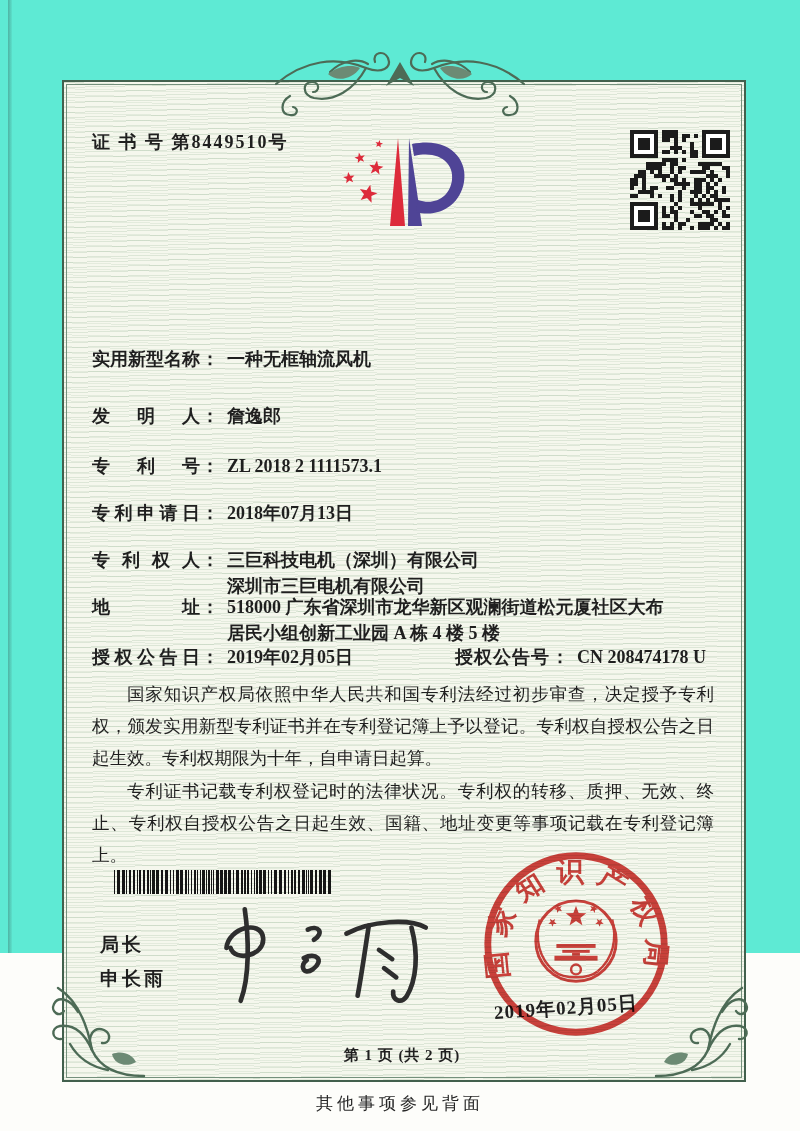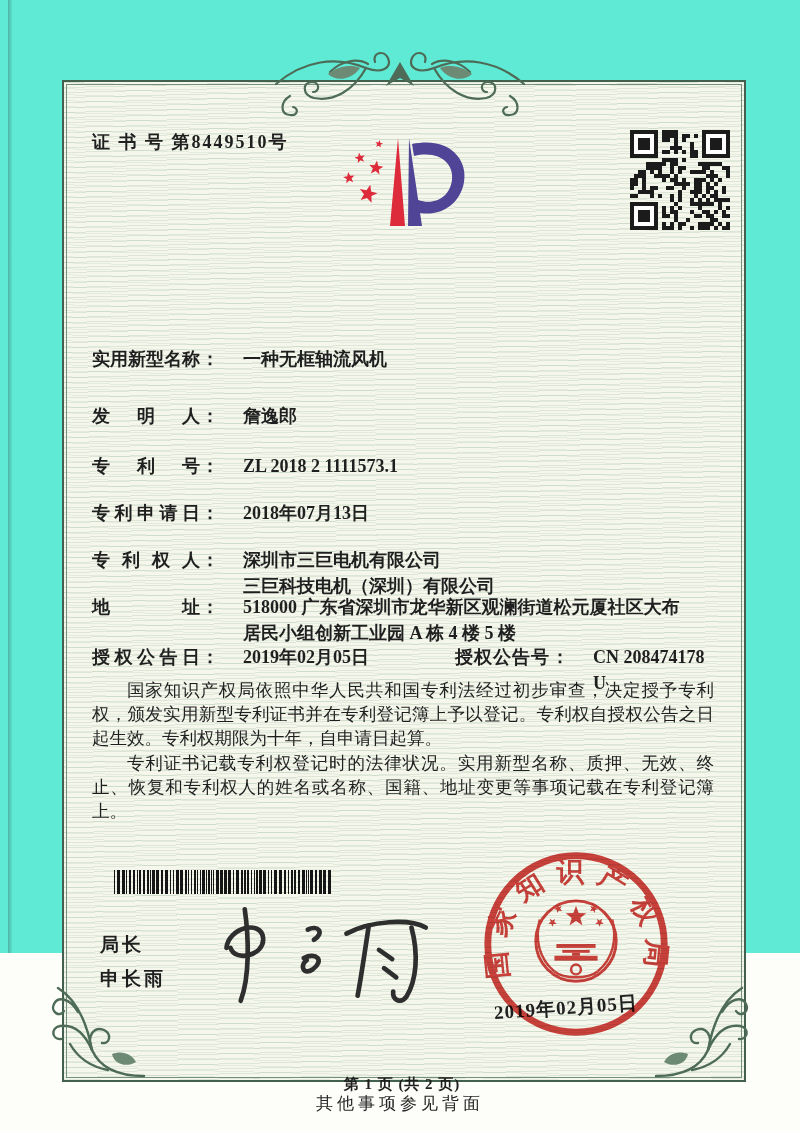--- a/index.html
+++ b/index.html
@@ -18,37 +18,37 @@
   .orn{position:absolute;}
   
   .cert-no{position:absolute;left:92px;top:130px;font-size:18px;font-weight:600;letter-spacing:2px;}
   .logo{position:absolute;left:332px;top:134px;width:140px;height:104px;}
   .qr{position:absolute;left:630px;top:130px;width:100px;height:100px;}
   .title{position:absolute;left:62px;top:248px;width:680px;text-align:center;
     font-size:42px;font-weight:700;letter-spacing:12px;text-indent:12px;color:#141414;}
   .row{position:absolute;left:92px;display:flex;align-items:flex-start;font-size:18px;line-height:26px;}
   .lab{display:inline-block;width:108px;text-align:justify;text-align-last:justify;font-weight:600;white-space:nowrap;}
   .colon{font-weight:600;margin:0 8px 0 1px;}
-  .val{font-weight:600;margin-left:16px;}
+  .val{font-weight:600;}
   .val div{white-space:nowrap;}
   .row.f1{top:346px}.row.f2{top:403px}.row.f3{top:453px}.row.f4{top:500px}
   .row.f5{top:547px}.row.f6{top:594px}.row.f7{top:644px}
   .grant-no{position:absolute;left:363px;top:0;display:flex;}
   .grant-no .lab{width:auto;letter-spacing:1px;}
-  .paras{position:absolute;left:92px;top:678px;width:622px;font-size:17.5px;line-height:24px;
+  .paras{position:absolute;left:92px;top:678px;width:622px;font-size:17.5px;line-height:32px;
     text-align:justify;font-weight:500;}
   .paras p{margin:0 0 1px 0;text-indent:2em;}
   .barcode{position:absolute;left:114px;top:870px;width:218px;height:24px;}
   .signer-title{position:absolute;left:100px;top:932px;font-size:19px;font-weight:600;letter-spacing:3px;text-align:right;}
   .signer-name{position:absolute;left:100px;top:966px;font-size:19px;font-weight:600;letter-spacing:3px;}
   .signature{position:absolute;left:198px;top:903px;width:244px;height:102px;}
   .seal{position:absolute;left:478px;top:846px;width:196px;height:196px;mix-blend-mode:multiply;opacity:.93;}
   .stamp-date{position:absolute;left:494px;top:995px;font-size:19px;font-weight:600;letter-spacing:1px;
     transform:rotate(-4deg);color:#202020;}
-  .page-info{position:absolute;left:62px;top:1046px;width:680px;text-align:center;font-size:15px;font-weight:600;letter-spacing:1px;margin-top:29px;}
+  .page-info{position:absolute;left:62px;top:1046px;width:680px;text-align:center;font-size:15px;font-weight:600;letter-spacing:1px;}
   .back-note{position:absolute;left:0;top:1092px;width:800px;text-align:center;font-size:17px;
     font-weight:400;letter-spacing:4px;color:#262626;}
 </style>
 </head>
 <body>
 
 <div class="page">
   <div class="scan-edge"></div>
 
   <div class="frame">
@@ -340,22 +340,22 @@
   </div>
   <div class="row f4">
     <span class="lab">专利申请日</span>
       <span class="colon">：</span>
     <span class="val">2018年07月13日</span>
   </div>
   <div class="row f5">
     <span class="lab">专利权人</span>
       <span class="colon">：</span>
     <span class="val">
+      <div>三巨科技电机（深圳）有限公司</div>
       <div>深圳市三巨电机有限公司</div>
-      <div>三巨科技电机（深圳）有限公司</div>
     </span>
   </div>
   <div class="row f6">
     <span class="lab">地址</span>
       <span class="colon">：</span>
     <span class="val">
       <div>518000 广东省深圳市龙华新区观澜街道松元厦社区大布</div>
       <div>居民小组创新工业园 A 栋 4 楼 5 楼</div>
     </span>
   </div>
@@ -365,21 +365,21 @@
     <span class="val">2019年02月05日</span>
     <span class="grant-no">
       <span class="lab">授权公告号</span>
         <span class="colon">：</span>
       <span class="val">CN 208474178 U</span>
     </span>
   </div>
 
   <div class="paras">
     <p>国家知识产权局依照中华人民共和国专利法经过初步审查，决定授予专利权，颁发实用新型专利证书并在专利登记簿上予以登记。专利权自授权公告之日起生效。专利权期限为十年，自申请日起算。</p>
-    <p>专利证书记载专利权登记时的法律状况。实用新型名称、质押、无效、终止、恢复和专利权人的姓名或名称、国籍、地址变更等事项记载在专利登记簿上。</p>
+    <p>专利证书记载专利权登记时的法律状况。专利权的转移、质押、无效、终止、专利权自授权公告之日起生效、国籍、地址变更等事项记载在专利登记簿上。</p>
   </div>
 
   <svg class="barcode" viewBox="0 0 218 24" preserveAspectRatio="none">
       <rect x="0" y="0" width="1" height="24" fill="#151515"></rect>
       <rect x="3" y="0" width="3" height="24" fill="#151515"></rect>
       <rect x="8" y="0" width="3" height="24" fill="#151515"></rect>
       <rect x="12" y="0" width="1" height="24" fill="#151515"></rect>
       <rect x="15" y="0" width="2" height="24" fill="#151515"></rect>
       <rect x="19" y="0" width="2" height="24" fill="#151515"></rect>
       <rect x="23" y="0" width="1" height="24" fill="#151515"></rect>

